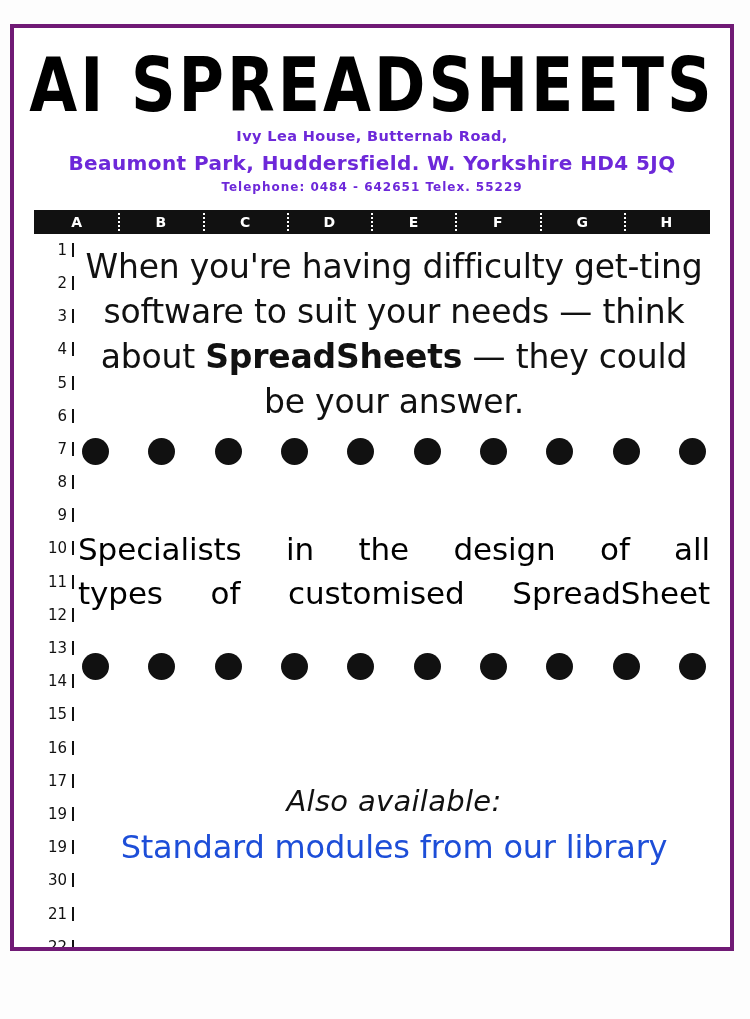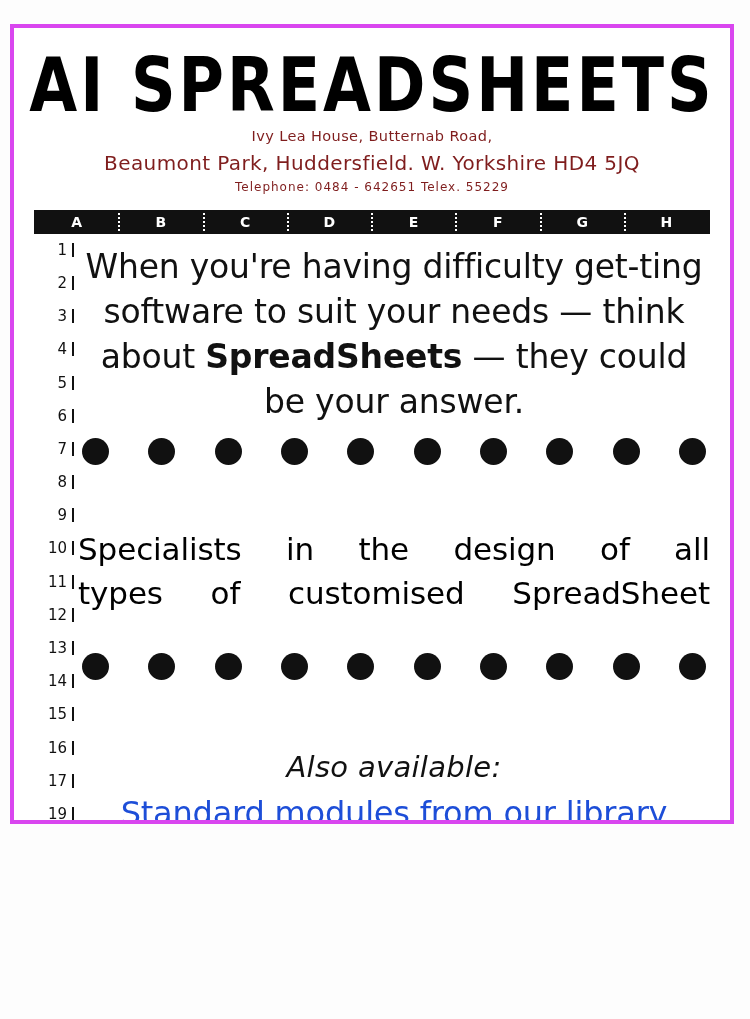--- a/index.html
+++ b/index.html
@@ -23,22 +23,22 @@
     background: #fdfdfd;
     box-sizing: border-box;
   }
 
   
   .ad-frame {
     position: absolute;
     left: 10px;
     top: 24px;
     width: 724px;
-    height: 800px;
-    border: 4px solid #d946ef;
+    height: 927px;
+    border: 4px solid #701a75;
     background: #ffffff;
     box-sizing: border-box;
     overflow: hidden;
   }
 
   .inner {
     position: relative;
     width: 100%;
     height: 100%;
     box-sizing: border-box;
@@ -62,22 +62,22 @@
     margin: 0 0 16px 0;
     white-space: nowrap;
   }
 
   .address-block {
     margin-top: 8px;
     font-family: "DejaVu Sans", sans-serif;
     font-size: 15.5px;
     letter-spacing: 0.4px;
     line-height: 1.5;
-    color: #7f1d1d;
-    font-weight: 400;
+    color: #6d28d9;
+    font-weight: 700;
   }
   .address-line-1 { font-size: 14.5px; }
   .address-line-2 { font-size: 20px; }
   .address-line-3 { font-size: 12px; letter-spacing: 1px; }
 
   
   .col-bar {
     margin: 14px 6px 0 6px;
     background: #111;
     height: 24px;
@@ -186,21 +186,21 @@
   }
   .para-2 .line-2 {
     display: block;
     text-align: justify;
     text-align-last: justify;
   }
 
   .dots-2 { margin-top: 38px; }
 
   .footer-block {
-    margin-top: 70px;
+    margin-top: 104px;
     text-align: center;
   }
   .also-available {
     font-family: "DejaVu Sans", sans-serif;
     font-style: italic;
     font-size: 29px;
     color: #111;
     letter-spacing: 0.3px;
   }
   .modules-line {

